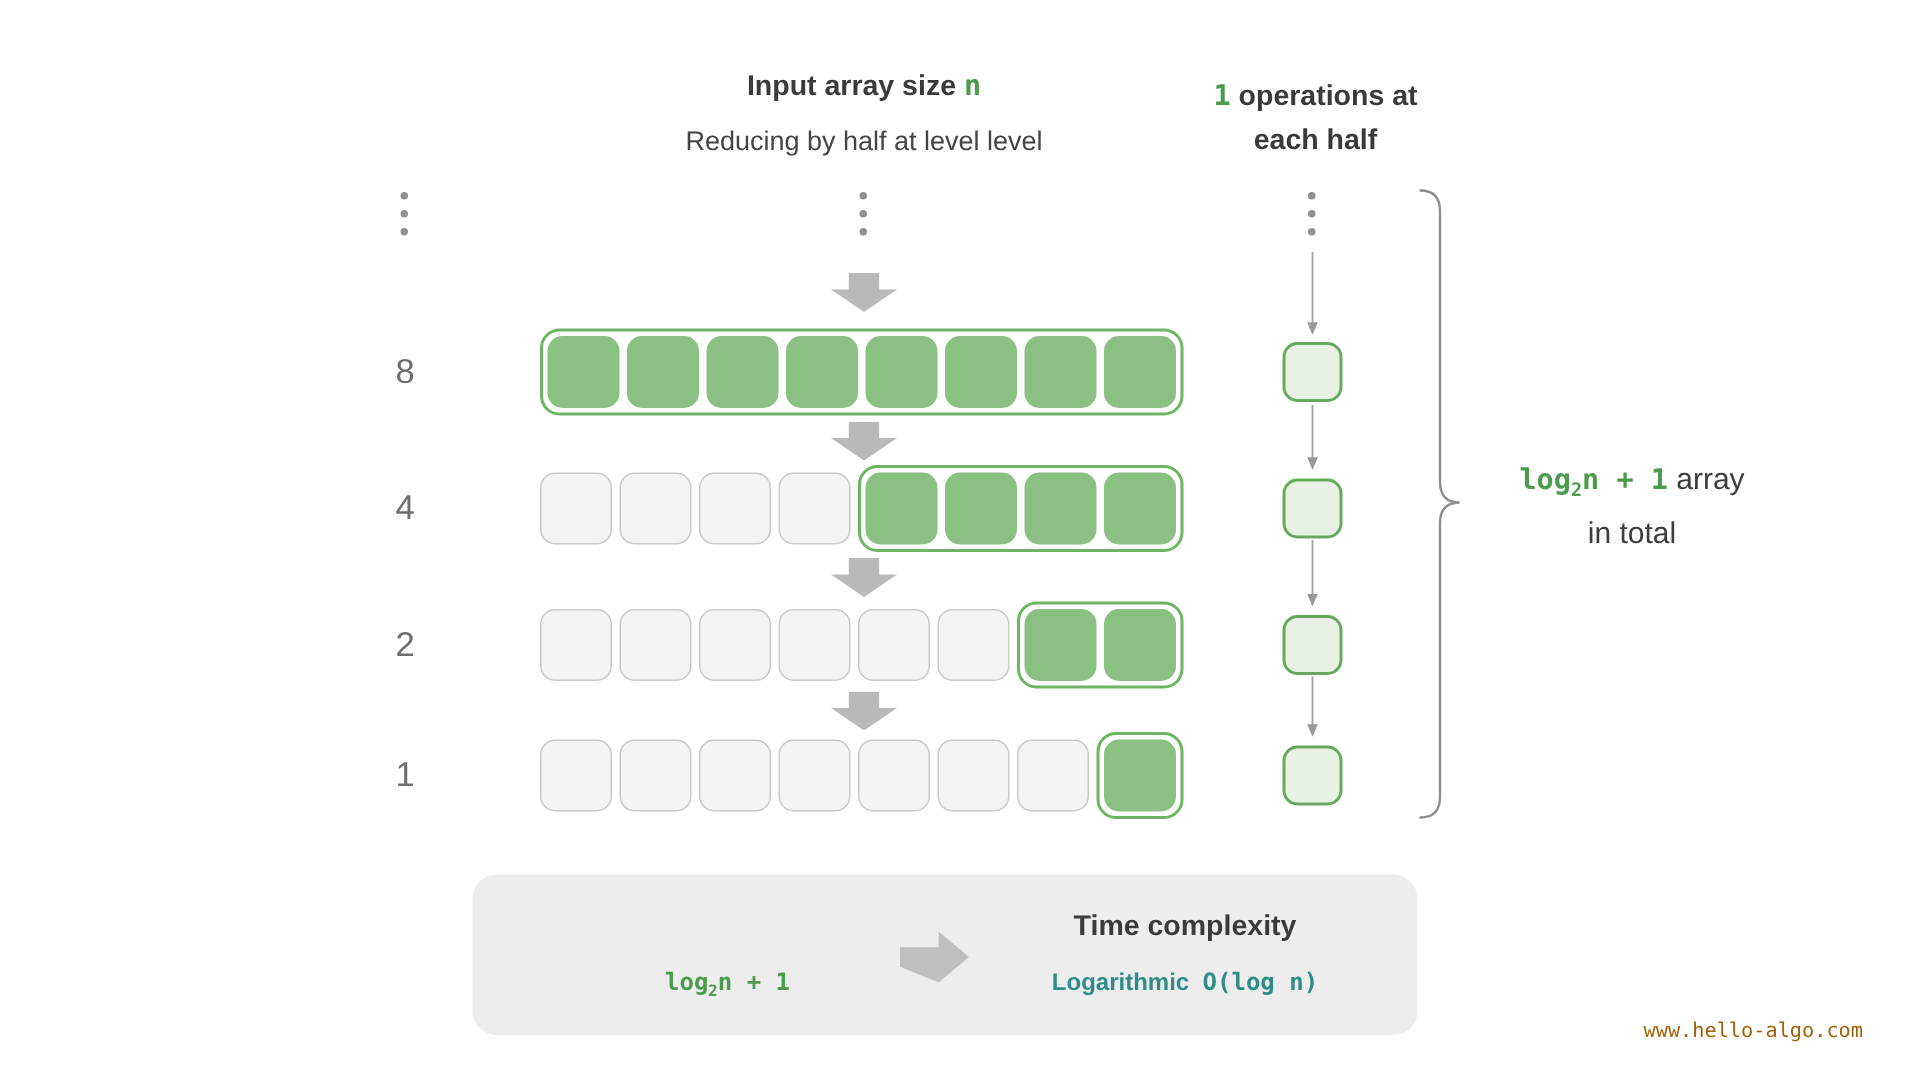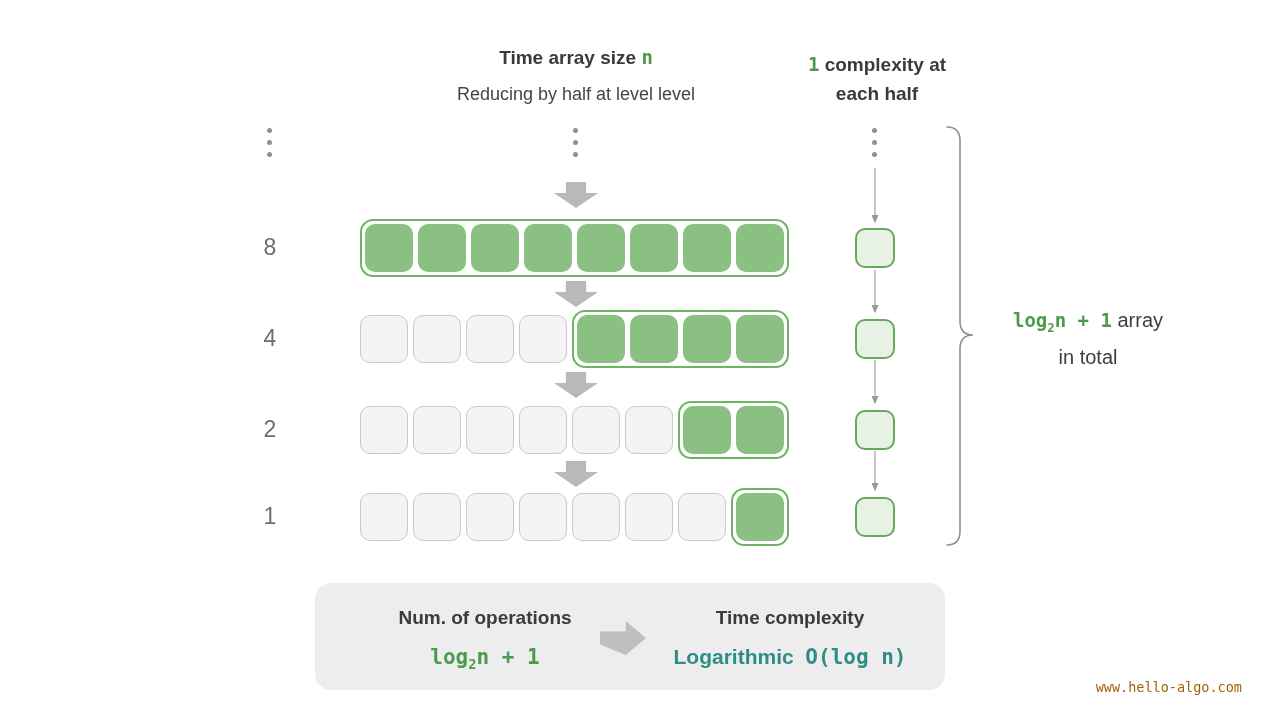--- a/index.html
+++ b/index.html
@@ -50,41 +50,41 @@
 
   
   .levels-label{width:200px;text-align:center;font-size:20px;color:#3d3d3d;line-height:29px;}
   .levels-label .mono{font-weight:bold;font-size:19px;}
 
   
   .summary-box{
     left:315px;top:583px;width:630px;height:107px;background:#ededee;border-radius:16px;
   }
   .summary-title{font-weight:bold;font-size:19px;color:#3b3b3b;text-align:center;}
-  .summary-formula{font-size:21px;font-weight:bold;text-align:center;}
+  .summary-formula{font-size:16px;font-weight:bold;text-align:center;}
   sub{font-size:0.65em;}
 
   .watermark{
     font-family:"DejaVu Sans Mono","Liberation Mono",monospace;
     font-size:13.5px;color:#a16207;
   }
 </style>
 </head>
 <body>
 
 <div class="canvas">
 
 
   <div class="abs hdr" style="left:396px;top:46px;width:360px;">
-    <span>Time array size </span><span class="mono green-txt">n</span>
+    <span>Input array size </span><span class="mono green-txt">n</span>
   </div>
   <div class="abs subhdr" style="left:396px;top:84px;width:360px;">Reducing by half at level level</div>
 
   <div class="abs hdr" style="left:767px;top:50px;width:220px;line-height:29px;">
-    <span class="mono green-txt">1</span><span> complexity at</span><br>
+    <span class="mono green-txt">1</span><span> operations at</span><br>
     <span>each half</span>
   </div>
 
   <div class="abs dots" style="left:267px;top:128px;">
     <div class="dot"></div>
       <div class="dot"></div>
       <div class="dot"></div>
   </div>
   <div class="abs dots" style="left:573px;top:128px;">
     <div class="dot"></div>
@@ -180,21 +180,20 @@
   <svg class="abs" style="left:935px;top:120px;" width="48" height="435">
     <path d="M 12 7 Q 25 7 25 21 L 25 201 Q 25 215 38 215 Q 25 215 25 229 L 25 411 Q 25 425 12 425" fill="none" stroke="#8f8f8f" stroke-width="1.6" stroke-linecap="round"></path>
   </svg>
 
   <div class="abs levels-label" style="left:988px;top:306px;">
     <span class="mono green-txt"><span>log</span><sub>2</sub><span>n + 1</span></span><span> array</span><br>
     <span>in total</span>
   </div>
 
   <div class="abs summary-box">
-    <div class="abs summary-title" style="left:25px;top:24px;width:290px;">Num. of operations</div>
     <div class="abs summary-formula mono green-txt" style="left:25px;top:62px;width:290px;"><span>log</span><sub>2</sub><span>n + 1</span></div>
 
     <div class="abs block-arrow-right" style="left:285px;top:38px;"></div>
 
     <div class="abs summary-formula teal" style="left:330px;top:62px;width:290px;">
       <span>Logarithmic</span>&nbsp;
       <span class="mono">O(log n)</span>
     </div>
     <div class="abs summary-title" style="left:330px;top:24px;width:290px;">Time complexity</div>
   </div>

